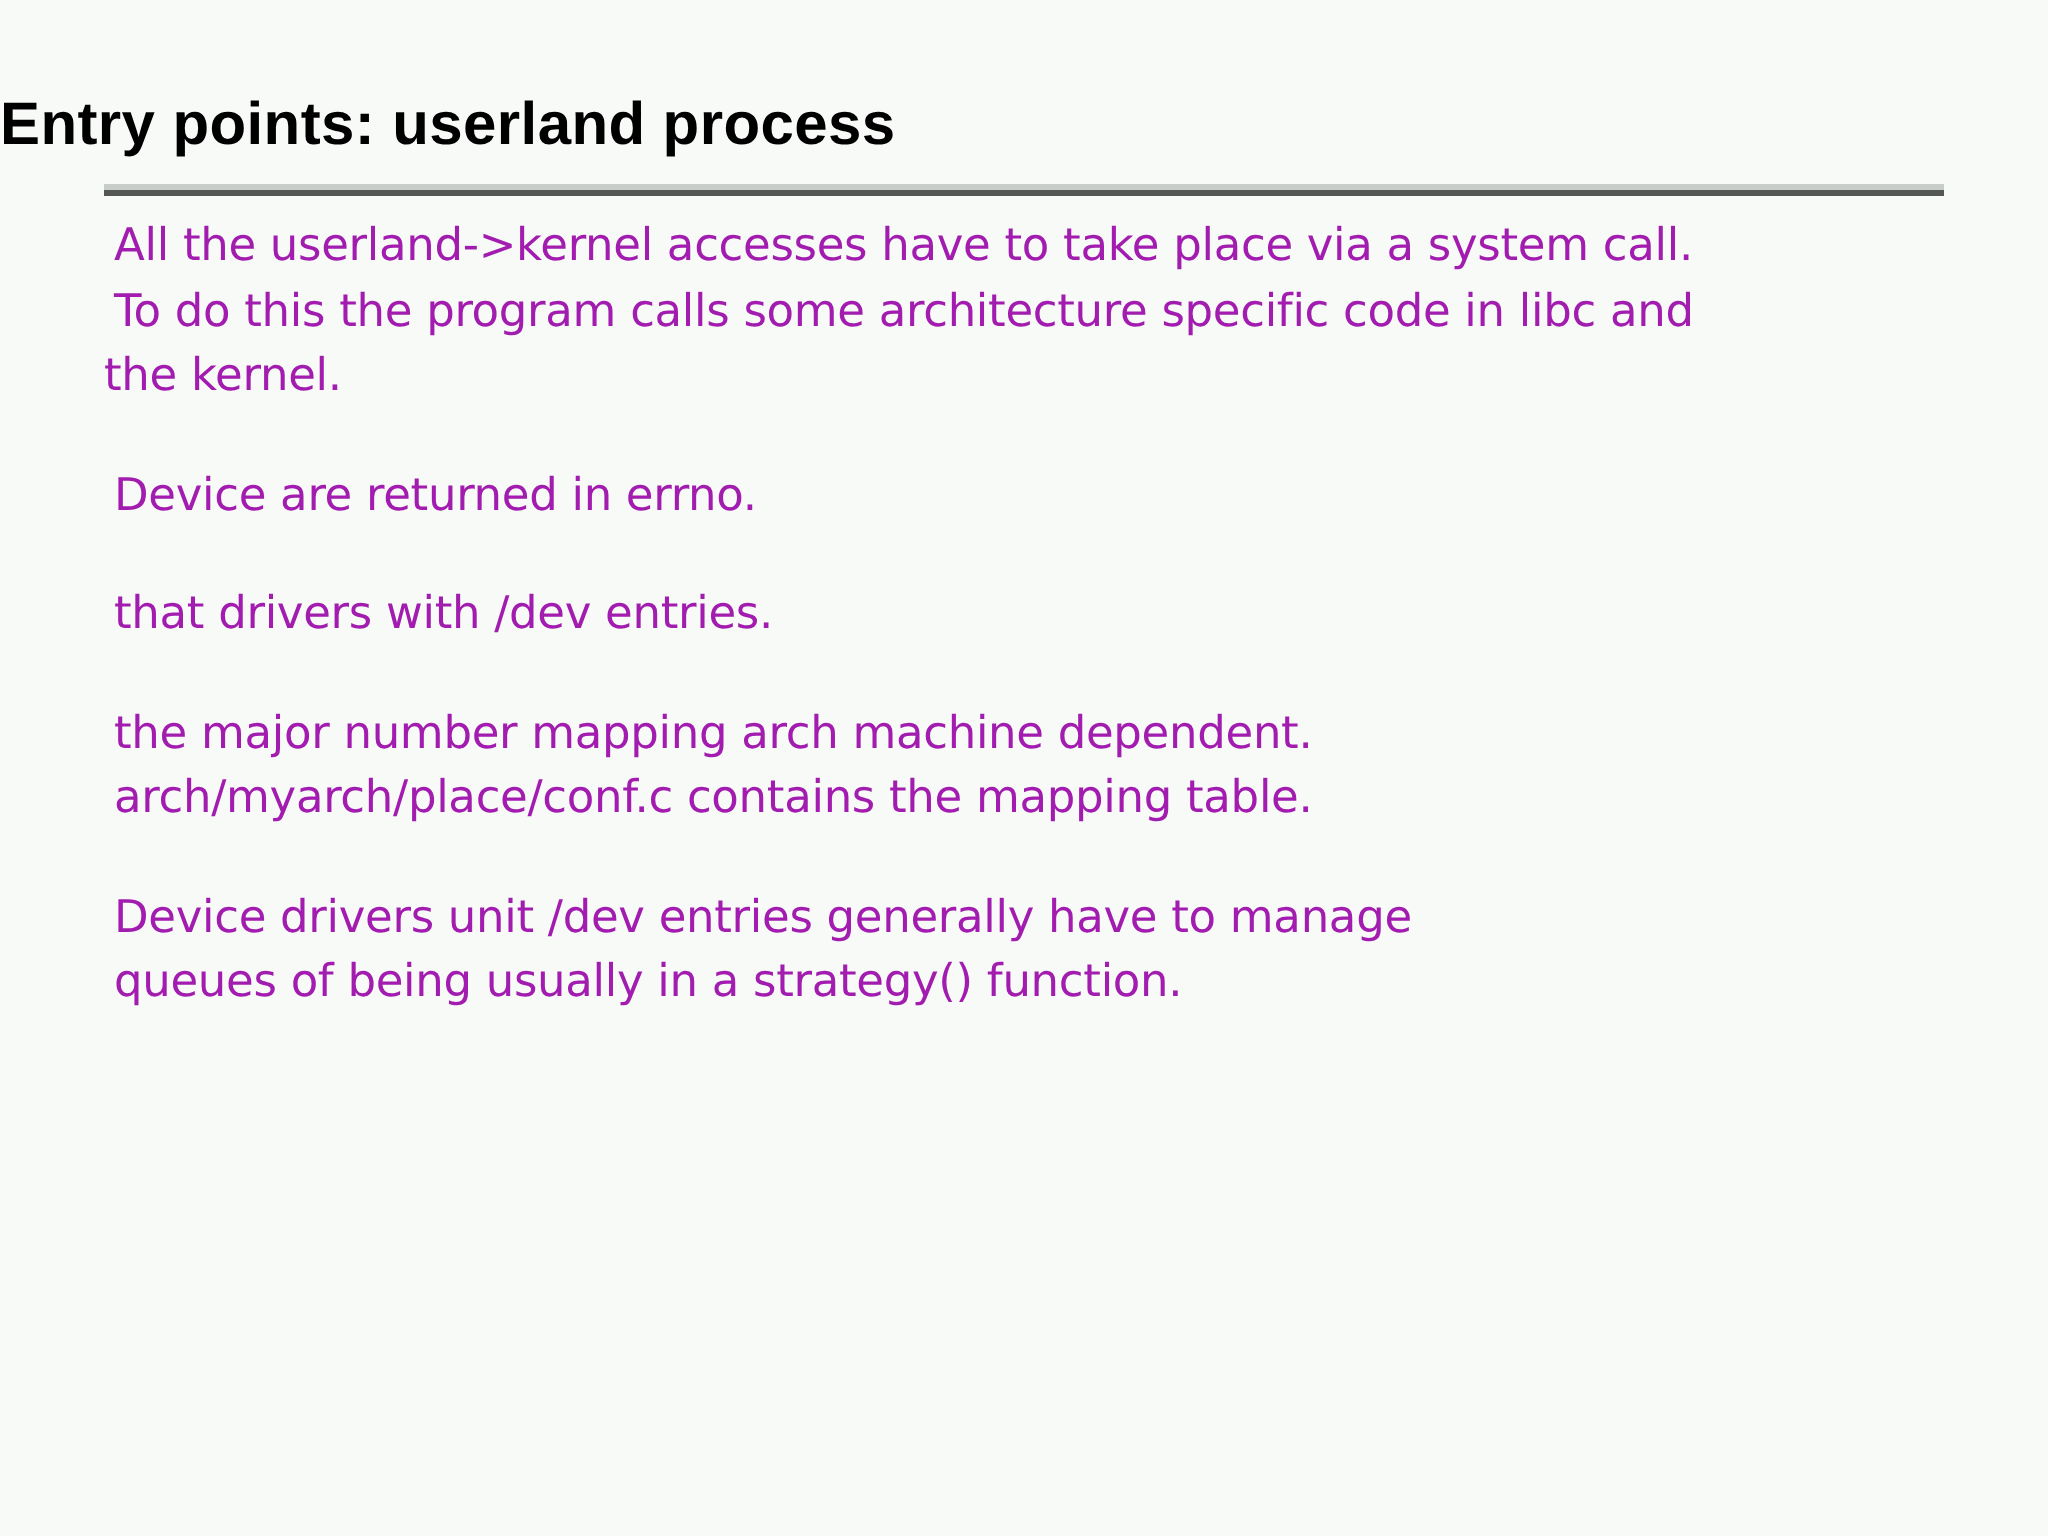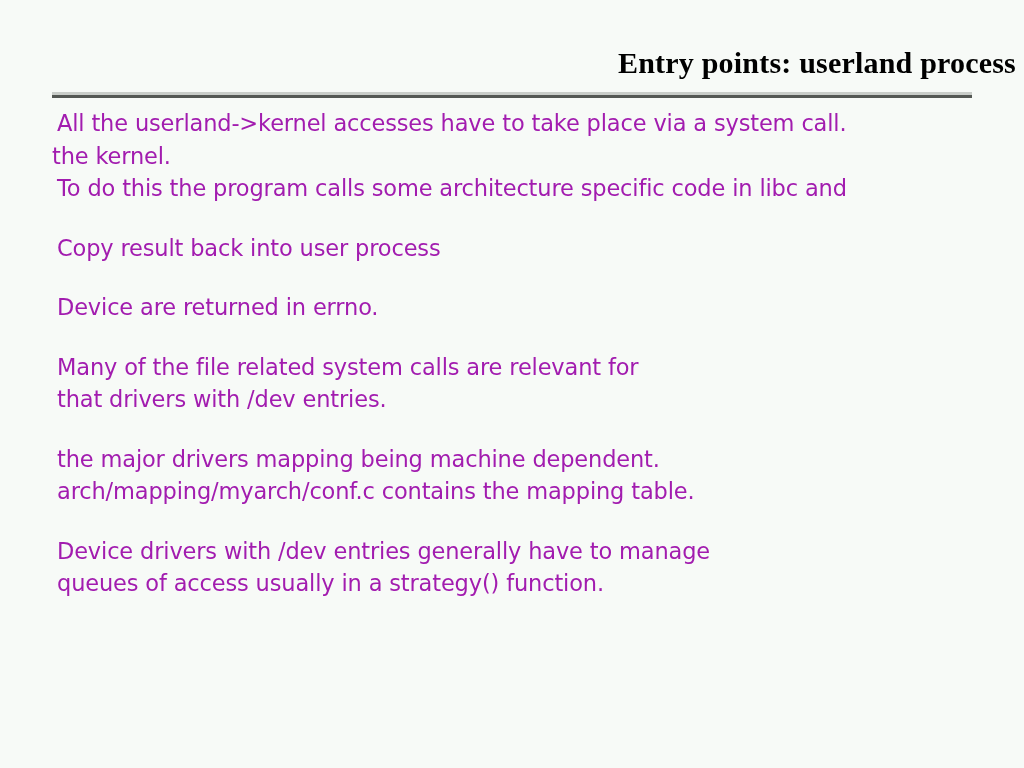--- a/index.html
+++ b/index.html
@@ -18,22 +18,22 @@
     width: 1024px;
     height: 768px;
     box-sizing: border-box;
     background: #f7faf7;
   }
   .slide-title {
     position: absolute;
     top: 44px;
     left: 0;
     width: 1016px;
-    text-align: right;
-    font-family: Liberation Serif, serif;
+    text-align: left;
+    font-family: Liberation Sans, sans-serif;
     font-weight: bold;
     font-size: 30px;
     line-height: 38px;
     letter-spacing: 0.2px;
     color: #000000;
     white-space: nowrap;
   }
   .title-rule {
     position: absolute;
     top: 92px;
@@ -74,36 +74,34 @@
 
 <div class="slide">
 
   <div class="slide-title">Entry points: userland process</div>
 
   <div class="title-rule"></div>
 
   <div class="body-area">
       <div class="para">
         <div class="line indent-1">All the userland-&gt;kernel accesses have to take place via a system call.</div>
+        <div class="line indent-1">To do this the program calls some architecture specific code in libc and</div>
         <div class="line indent-0">the kernel.</div>
-        <div class="line indent-1">To do this the program calls some architecture specific code in libc and</div>
       </div>
       <div class="para">
-        <div class="line indent-1">Copy result back into user process</div>
       </div>
       <div class="para">
         <div class="line indent-1">Device are returned in errno.</div>
       </div>
       <div class="para">
-        <div class="line indent-1">Many of the file related system calls are relevant for</div>
         <div class="line indent-1">that drivers with /dev entries.</div>
       </div>
       <div class="para">
-        <div class="line indent-1">the major drivers mapping being machine dependent.</div>
-        <div class="line indent-1">arch/mapping/myarch/conf.c contains the mapping table.</div>
+        <div class="line indent-1">the major number mapping arch machine dependent.</div>
+        <div class="line indent-1">arch/myarch/place/conf.c contains the mapping table.</div>
       </div>
       <div class="para">
-        <div class="line indent-1">Device drivers with /dev entries generally have to manage</div>
-        <div class="line indent-1">queues of access usually in a strategy() function.</div>
+        <div class="line indent-1">Device drivers unit /dev entries generally have to manage</div>
+        <div class="line indent-1">queues of being usually in a strategy() function.</div>
       </div>
     </div>
 
 </div>
 
 </body></html>

